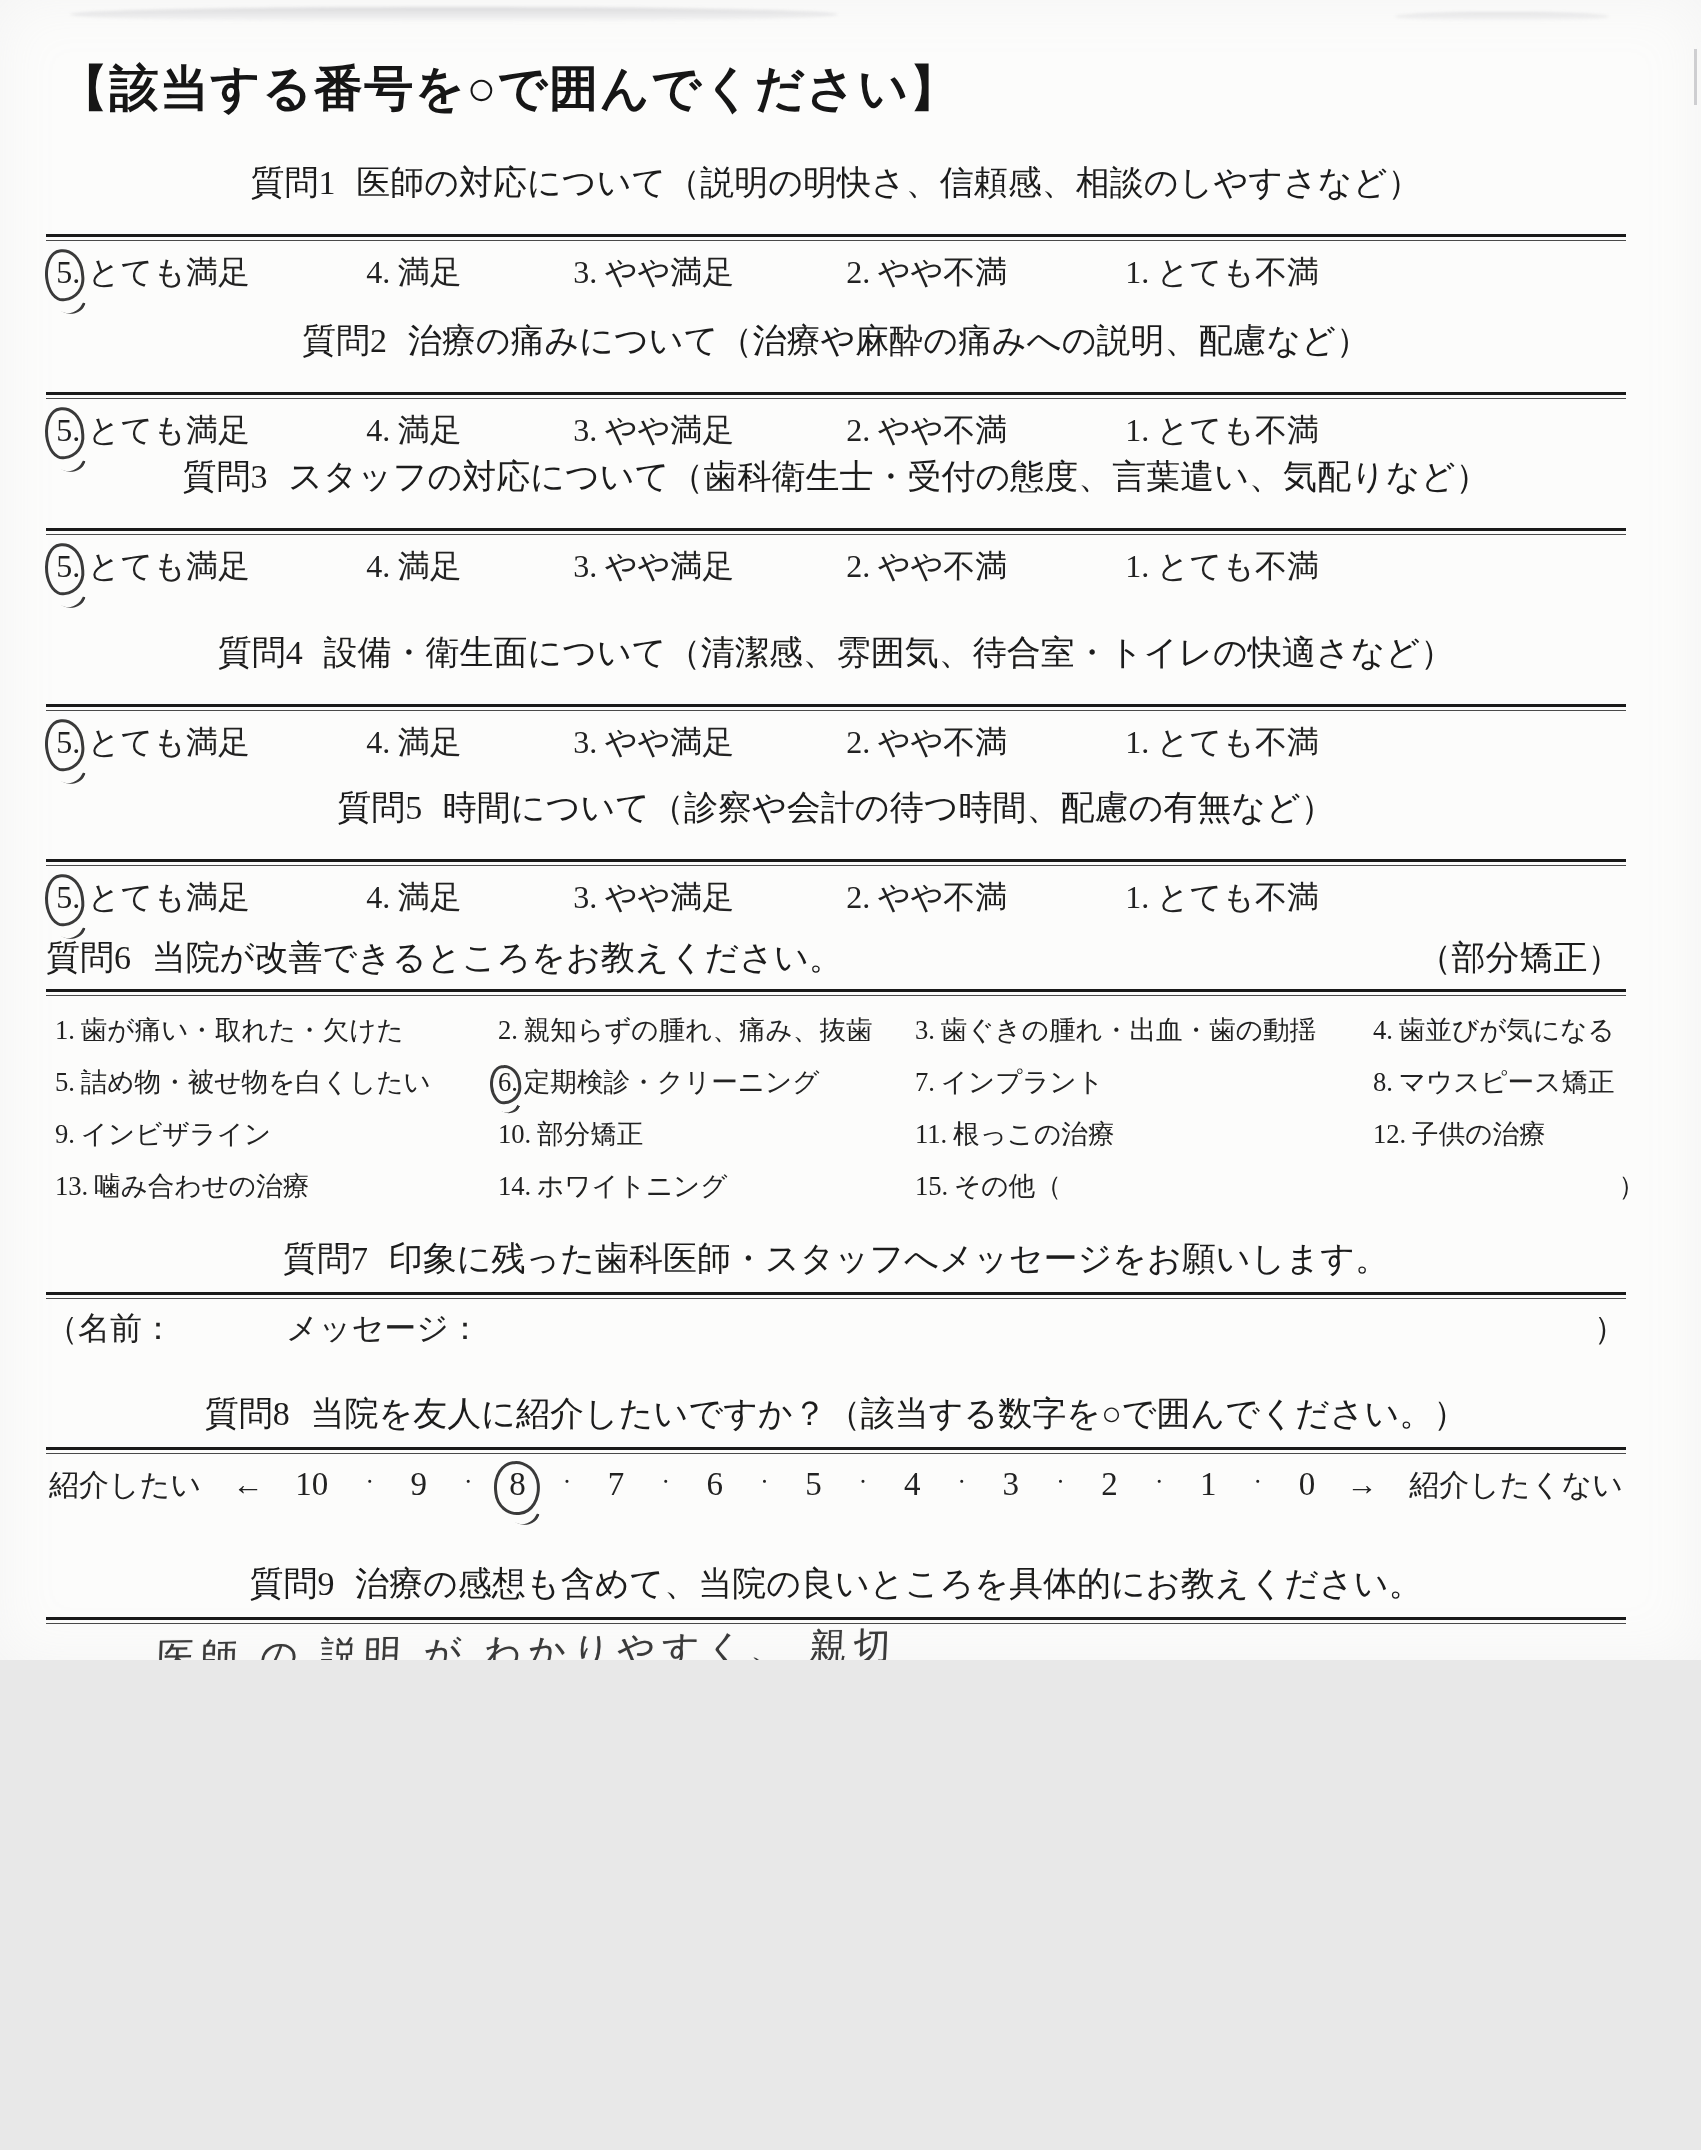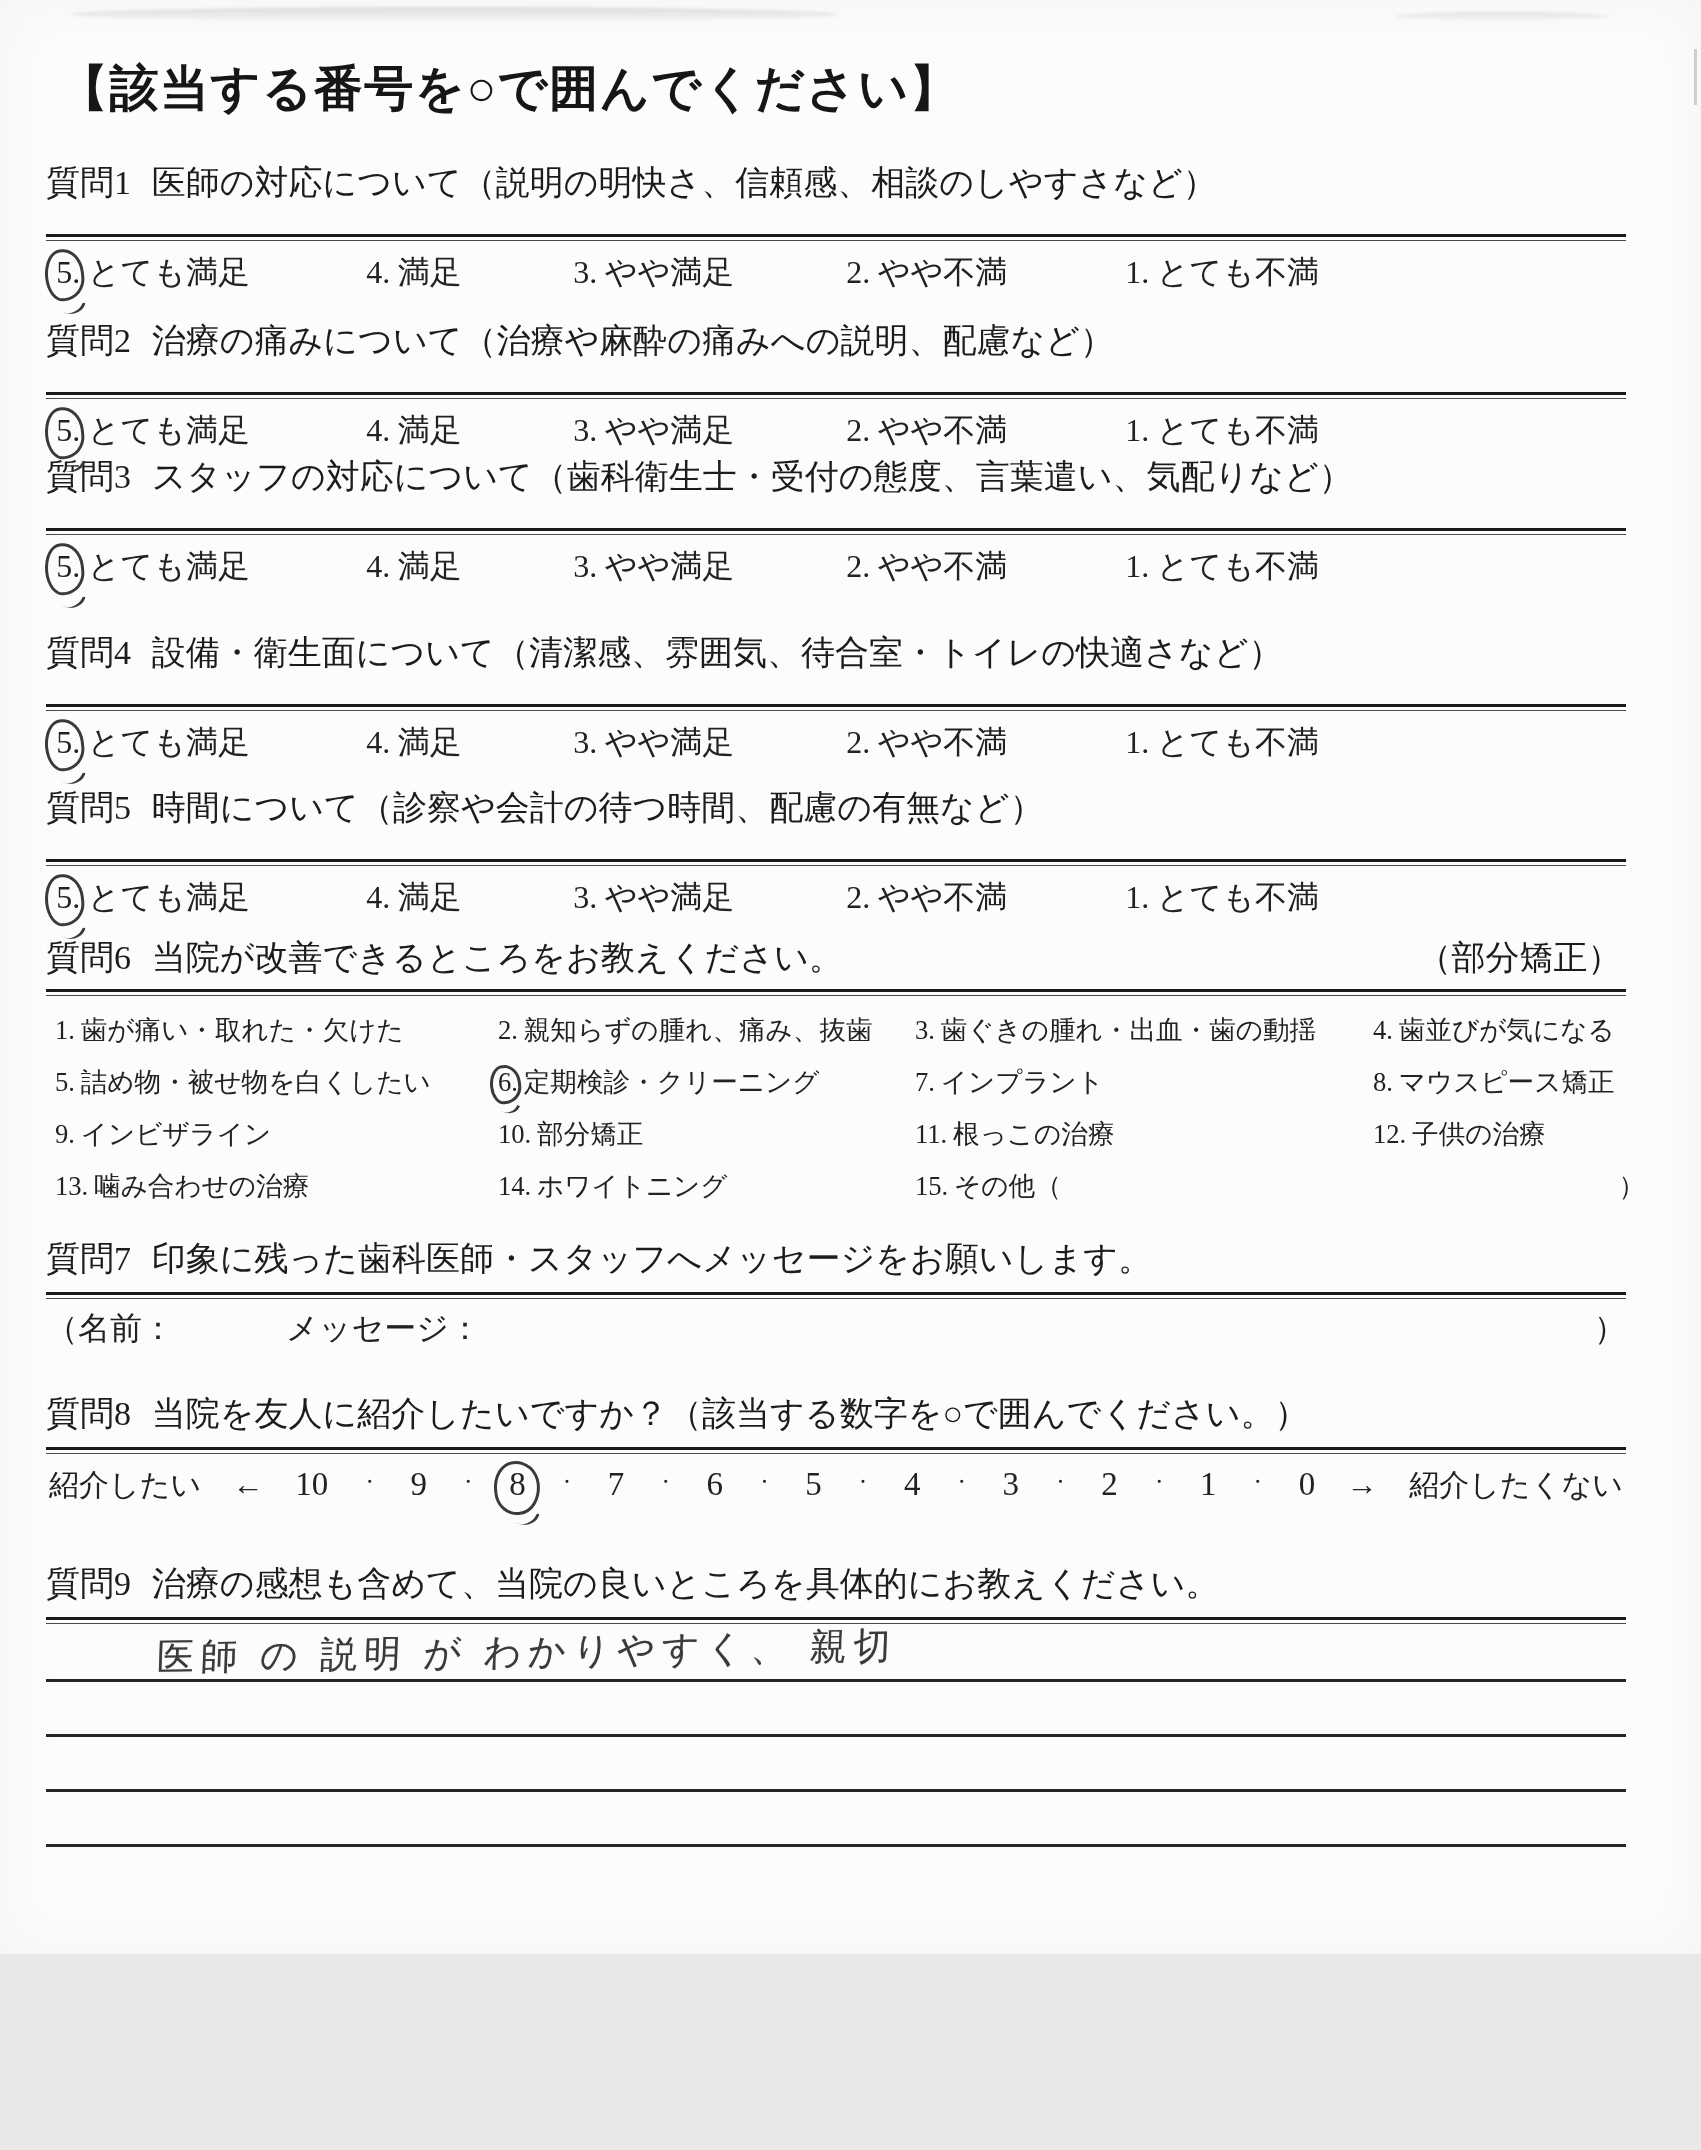--- a/index.html
+++ b/index.html
@@ -1,18 +1,18 @@
 <!DOCTYPE html>
 <html lang="ja" style="font-size:11.8px"><head>
 <meta charset="utf-8">
 <style>
   html,body{margin:0;padding:0;background:#e8e8e8;}
   .page{
     position:relative;
-    width:1701px;height:1954px;
+    width:1701px;height:1660px;
     margin:0 auto;
     background:#fcfcfb;
     overflow:hidden;
     font-family:"Liberation Serif","DejaVu Serif",serif;
     color:#222;
     box-shadow:inset 0 0 59px rgba(190,190,195,.12);
   }
   .sec{position:absolute;left:46px;width:1580px;}
 
   
@@ -22,21 +22,21 @@
     background:linear-gradient(to bottom,rgba(160,160,168,.26),rgba(225,225,230,.05));filter:blur(1.5px);}
   .scan-right{position:absolute;top:49px;right:4.4px;width:3px;height:56px;
     background:rgba(130,130,138,.35);filter:blur(0.7px);}
 
   .heading{
     position:absolute;top:56px;left:59px;
     font-size:49px;font-weight:bold;letter-spacing:1.5px;color:#161616;
     white-space:nowrap;
   }
 
-  .qtitle{display:flex;align-items:baseline;font-size:34px;line-height:43px;color:#1c1c1c;white-space:nowrap;}
+  .qtitle{display:flex;align-items:baseline;font-size:34px;line-height:43px;color:#1c1c1c;white-space:nowrap;justify-content:center;}
   .qlabel{flex:none;}
   .qtext{margin-left:20.7px;}
   .qnote{margin-left:auto;margin-right:4.4px;}
 
   .rule{height:3px;border-top:3.7px solid #1a1a1a;border-bottom:1.5px solid #4a4a4a;}
   .rq .rule{margin-top:29.5px;}
 
   
   .opts{display:flex;margin-top:11.8px;padding-left:10.3px;font-size:32px;line-height:41px;white-space:nowrap;}
   .opts .opt{display:inline-flex;align-items:baseline;}

